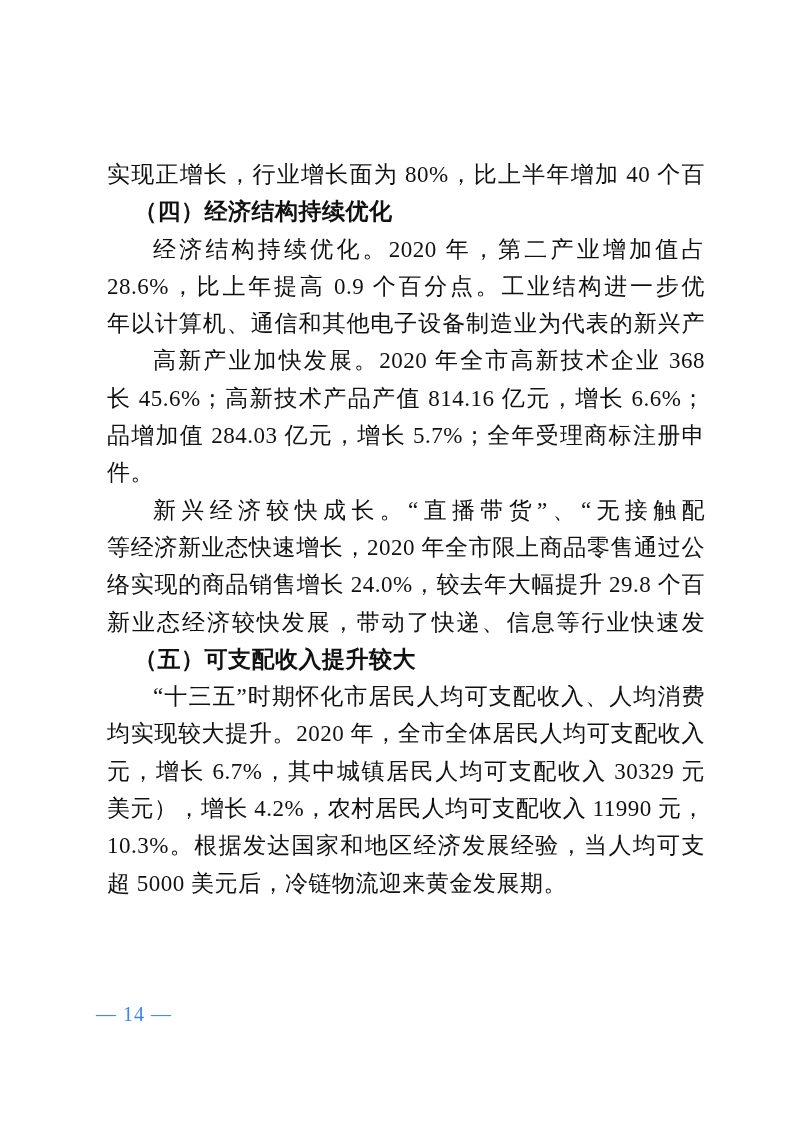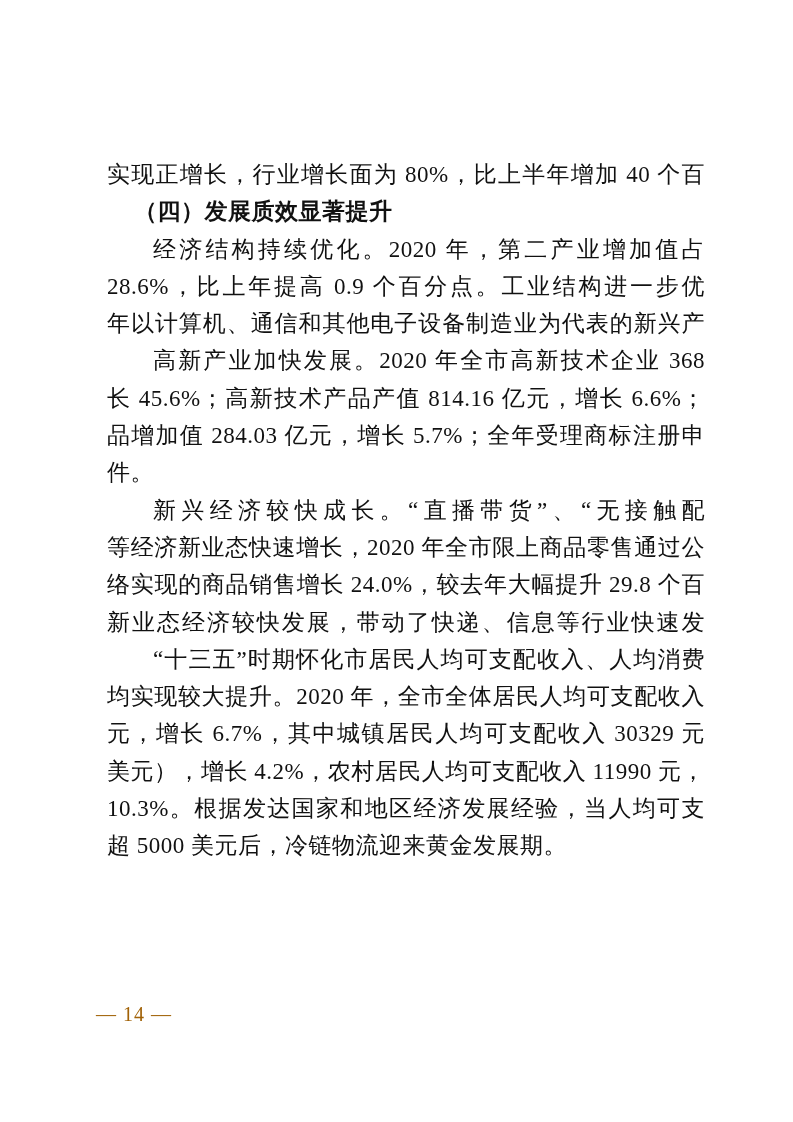--- a/index.html
+++ b/index.html
@@ -44,43 +44,44 @@
   .hd {
     font-weight: bold;
     text-indent: 27px;
   }
   .footer {
     position: absolute;
     left: 96px;
     top: 1000px;
     font-size: 20px;
     line-height: 28px;
-    color: #a16207;
+    color: #3b82f6;
     letter-spacing: 1px;
     font-family: Liberation Serif, serif;
   }
 </style>
 </head>
 <body>
 
 <div class="sheet">
   <div class="text-block">
     <div class="ln j">实现正增长，行业增长面为 80%，比上半年增加 40 个百分点。</div>
-    <div class="ln hd">（四）发展质效显著提升</div>
+    <div class="ln hd">（四）经济结构持续优化</div>
     <div class="ln j ind">经济结构持续优化。2020 年，第二产业增加值占 GDP 达</div>
     <div class="ln j">28.6%，比上年提高 0.9 个百分点。工业结构进一步优化，2020</div>
     <div class="ln j">年以计算机、通信和其他电子设备制造业为代表的新兴产业对规</div>
     <div class="ln j ind">高新产业加快发展。2020 年全市高新技术企业 368 家，增</div>
     <div class="ln j">长 45.6%；高新技术产品产值 814.16 亿元，增长 6.6%；高新产</div>
     <div class="ln j">品增加值 284.03 亿元，增长 5.7%；全年受理商标注册申请 513</div>
     <div class="ln">件。</div>
     <div class="ln j ind">新兴经济较快成长。“直播带货”、“无接触配送”、“云”买菜</div>
     <div class="ln j">等经济新业态快速增长，2020 年全市限上商品零售通过公共网</div>
     <div class="ln j">络实现的商品销售增长 24.0%，较去年大幅提升 29.8 个百分点。</div>
     <div class="ln j">新业态经济较快发展，带动了快递、信息等行业快速发展，2020</div>
+    <div class="ln hd">（五）可支配收入提升较大</div>
     <div class="ln j ind">“十三五”时期怀化市居民人均可支配收入、人均消费支出</div>
     <div class="ln j">均实现较大提升。2020 年，全市全体居民人均可支配收入 19811</div>
     <div class="ln j">元，增长 6.7%，其中城镇居民人均可支配收入 30329 元（约 4397</div>
     <div class="ln j">美元），增长 4.2%，农村居民人均可支配收入 11990 元，增长</div>
     <div class="ln j">10.3%。根据发达国家和地区经济发展经验，当人均可支配收入</div>
     <div class="ln">超 5000 美元后，冷链物流迎来黄金发展期。</div>
   </div>
   <div class="footer">— 14 —</div>
 </div>
 

